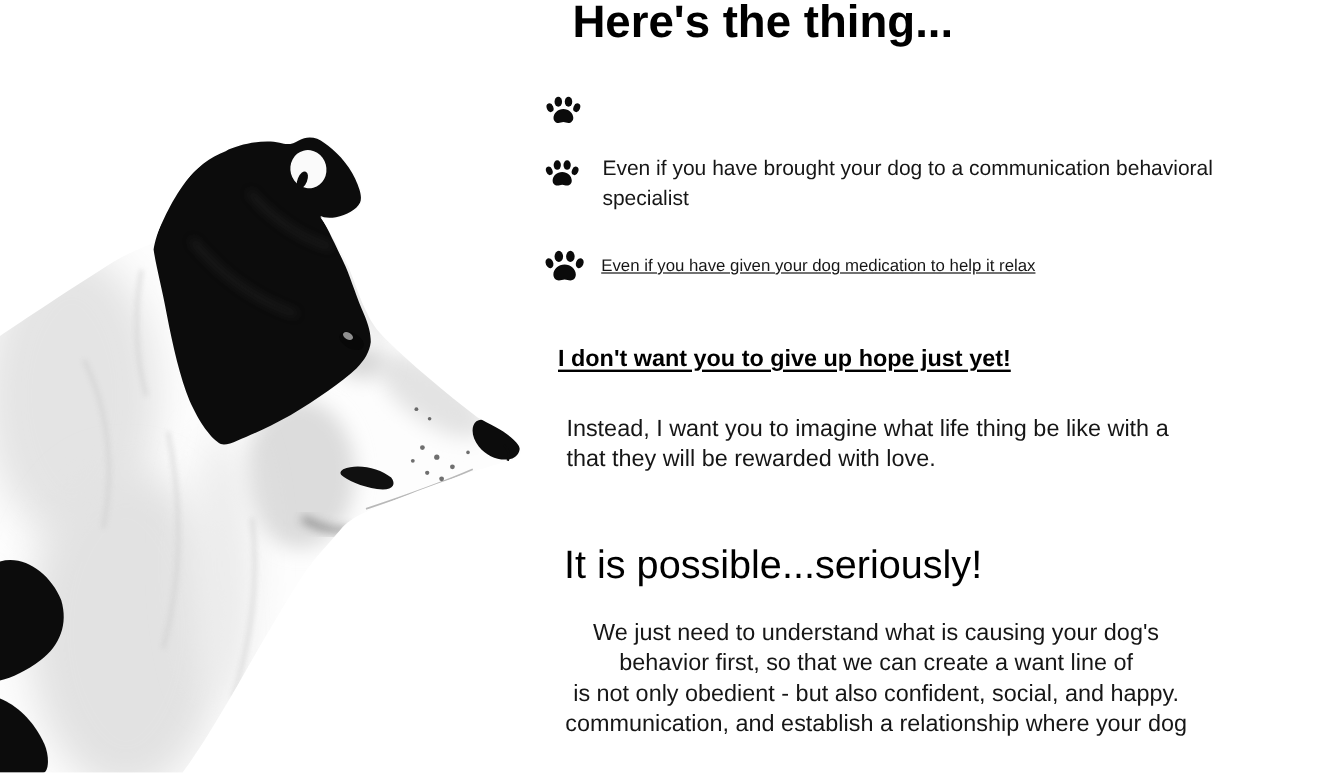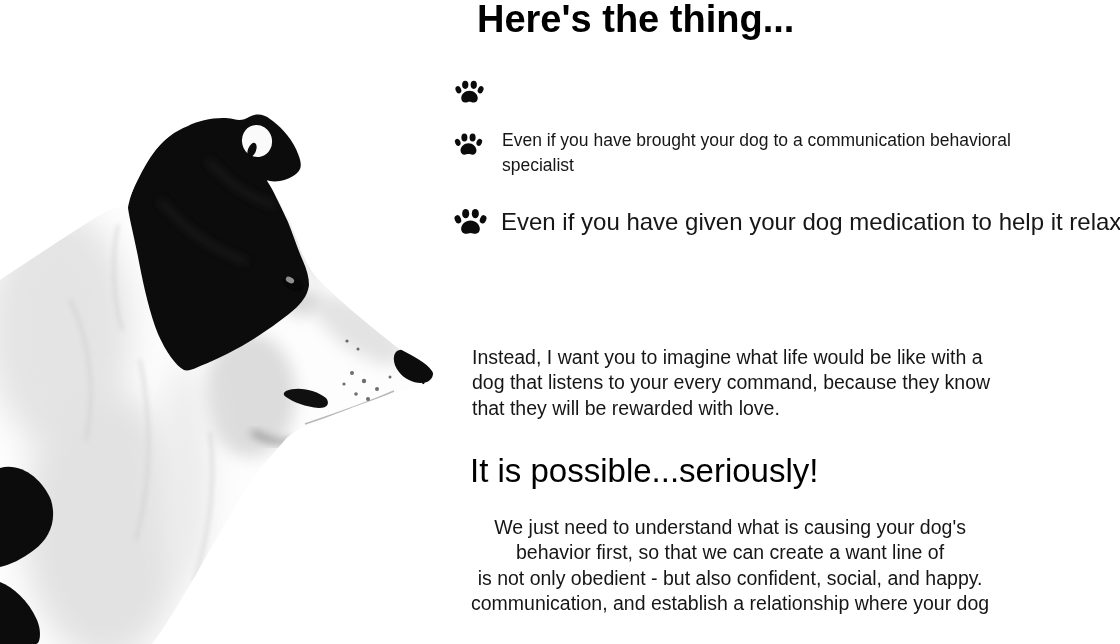--- a/index.html
+++ b/index.html
@@ -19,21 +19,21 @@
 
   .paw{position:absolute;}
   .paw svg{display:block;width:100%;height:100%;fill:#0b0b0b;}
   .paw1{left:-2px;top:78px;width:31px;height:30px;}
   .paw2{left:-3px;top:131px;width:31px;height:29px;}
   .paw3{left:-4px;top:206px;width:37px;height:34px;}
 
   .bullet-text{position:absolute;white-space:nowrap;color:#161616;}
   .bt1{left:45px;top:72px;font-size:19.5px;line-height:29px;}
   .bt2{left:46px;top:128px;font-size:17.5px;line-height:24.5px;}
-  .bt3{left:45px;top:207px;font-size:24px;line-height:29px;}
+  .bt3{left:45px;top:207px;font-size:14px;line-height:29px;text-decoration:underline;}
   .bt2 div{white-space:nowrap;}
 
   .sub-underlined{position:absolute;left:9px;top:288px;font-size:19.5px;
       font-weight:bold;color:#000;white-space:nowrap;
       text-decoration:underline;text-decoration-thickness:2px;text-underline-offset:3px;}
 
   .para{position:absolute;font-size:19.5px;line-height:25.3px;color:#161616;}
   .para div{white-space:nowrap;}
   .para1{left:16px;top:345px;}
   .para2{left:15px;top:515px;text-align:center;}
@@ -181,24 +181,24 @@
         <ellipse cx="8.6" cy="5.4" rx="2.5" ry="3.3"></ellipse>
         <ellipse cx="15.4" cy="5.4" rx="2.5" ry="3.3"></ellipse>
         <ellipse cx="3.1" cy="9.4" rx="2.2" ry="3" transform="rotate(-22 3.1 9.4)"></ellipse>
         <ellipse cx="20.9" cy="9.4" rx="2.2" ry="3" transform="rotate(22 20.9 9.4)"></ellipse>
       </svg>
   </span>
   <div class="bullet-text bt3">
     <div>Even if you have given your dog medication to help it relax</div>
   </div>
 
+  <div class="sub-underlined">I don't want you to give up hope just yet!</div>
 
   <div class="para para1">
-    <div>Instead, I want you to imagine what life would be like with a</div>
-    <div>dog that listens to your every command, because they know</div>
+    <div>Instead, I want you to imagine what life thing be like with a</div>
     <div>that they will be rewarded with love.</div>
   </div>
 
   <div class="h2">It is possible...seriously!</div>
 
   <div class="para para2">
     <div>We just need to understand what is causing your dog's</div>
     <div>behavior first, so that we can create a want line of</div>
     <div>is not only obedient - but also confident, social, and happy.</div>
     <div>communication, and establish a relationship where your dog</div>

